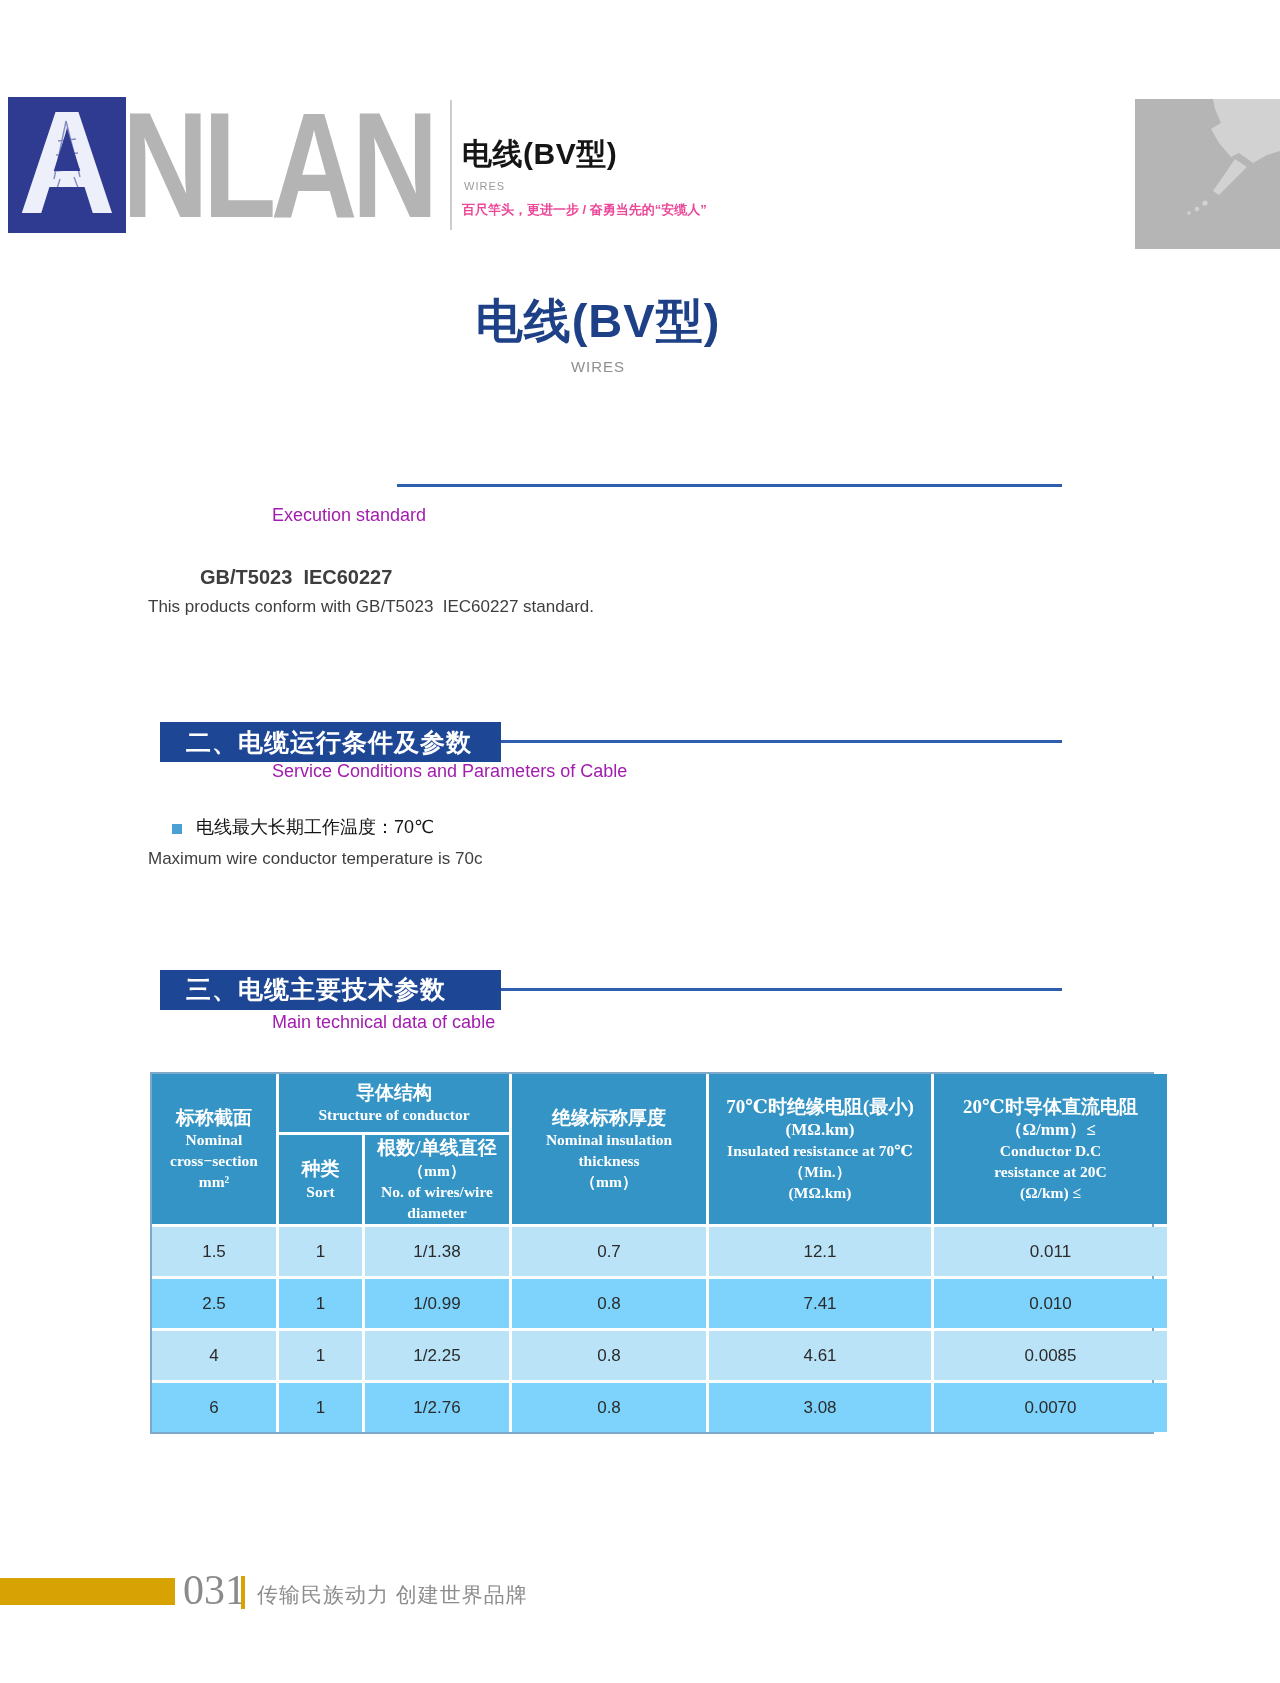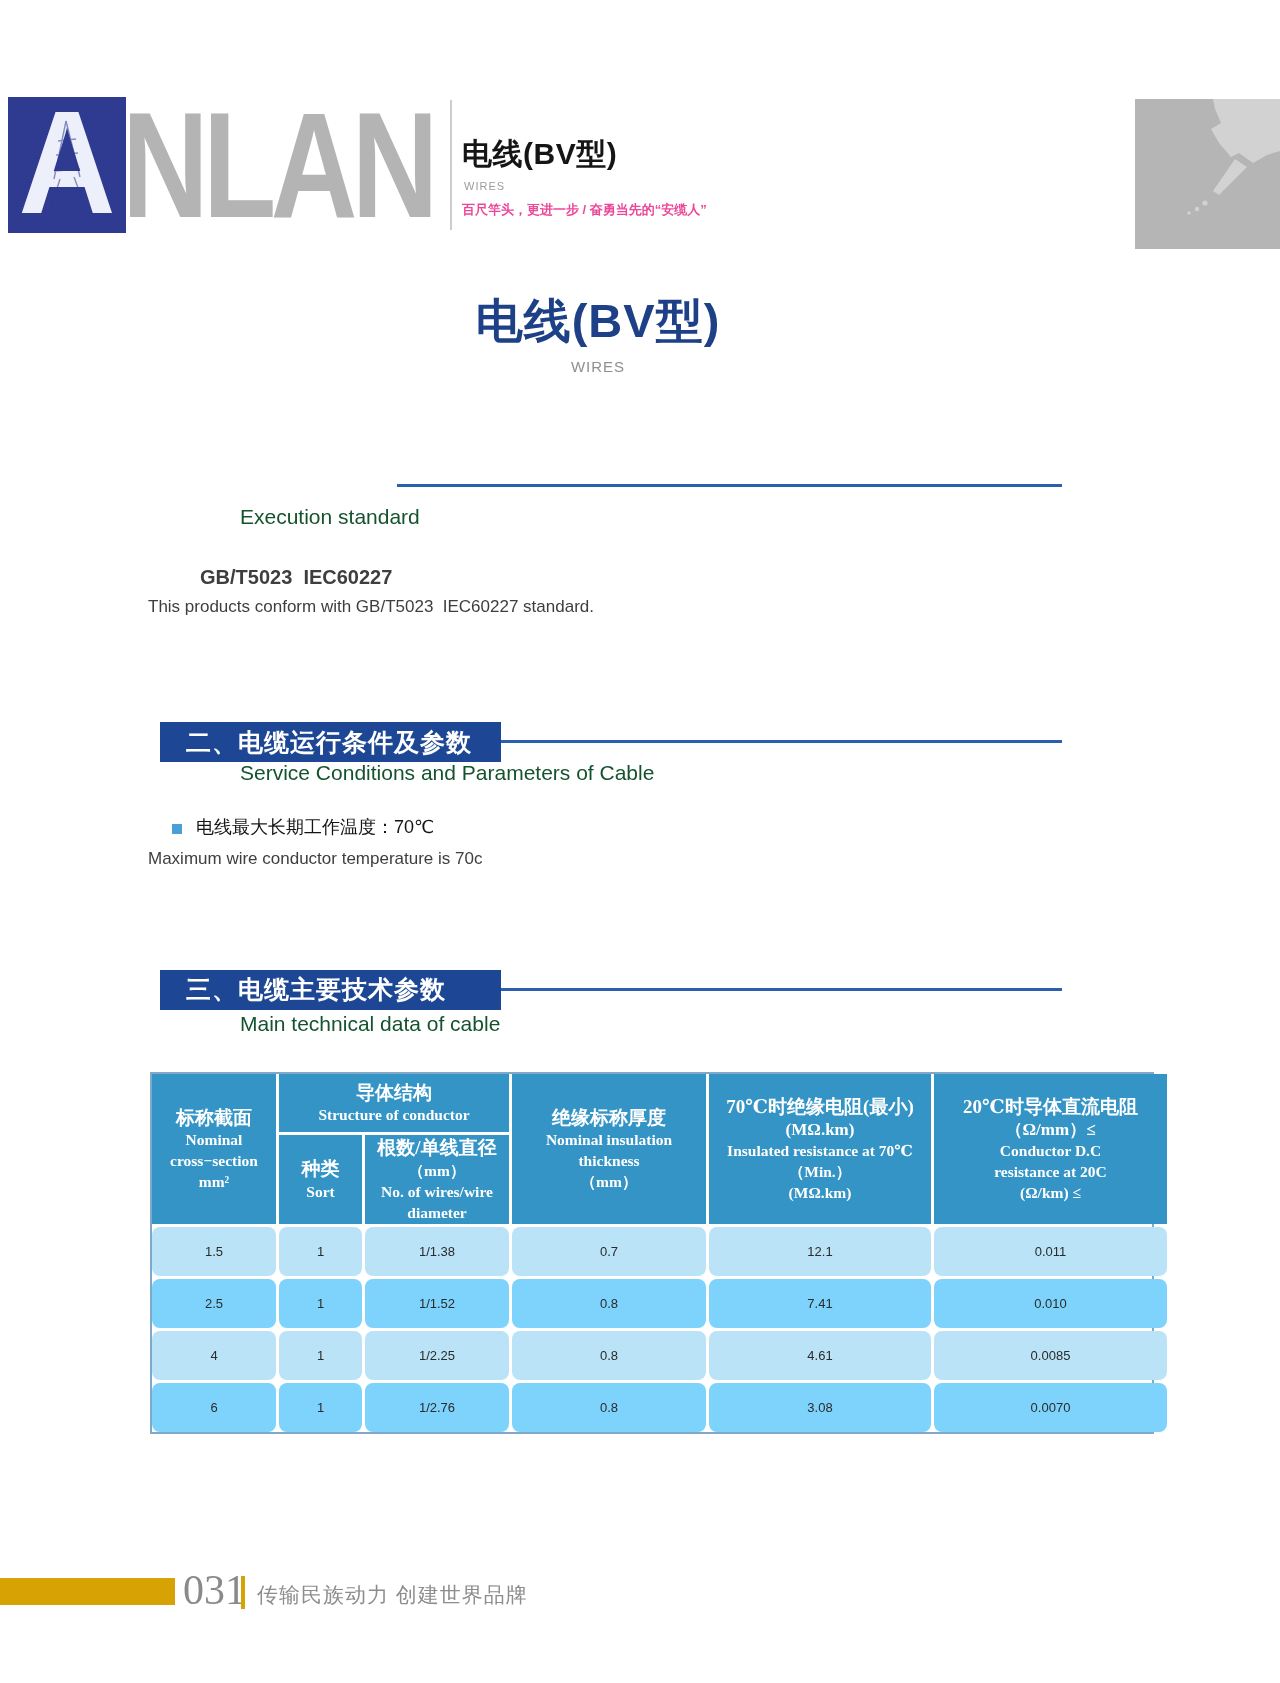--- a/index.html
+++ b/index.html
@@ -31,42 +31,42 @@
   
   .sec-box{background:#1d4795;color:#ffffff;font-size:25px;font-weight:bold;height:40px;
            line-height:40px;padding-left:26px;box-sizing:border-box;letter-spacing:1px;}
   .sec-box1{left:160px;top:466px;width:237px;}
   .sec-box2{left:160px;top:722px;width:341px;}
   .sec-box3{left:160px;top:970px;width:341px;font-family:Liberation Serif, serif;}
   .sec-line{height:3px;background:#2e5fae;}
   .sec-line1{left:397px;top:484px;width:665px;}
   .sec-line2{left:501px;top:740px;width:561px;}
   .sec-line3{left:501px;top:988px;width:561px;}
-  .sec-sub{font-size:21px;color:#14532d;}
+  .sec-sub{font-size:18px;color:#a21caf;margin-left:32px;}
   .sub1{left:240px;top:505px;}
   .sub2{left:240px;top:761px;}
   .sub3{left:240px;top:1012px;}
   .std-code{left:200px;top:566px;font-size:20px;color:#3e3e3e;white-space:pre;font-weight:bold;}
   .std-text{left:148px;top:597px;font-size:17px;color:#3e3e3e;white-space:pre;}
   .bullet-sq{left:172px;top:824px;width:10px;height:10px;background:#4a9fd4;}
   .bullet-cn{left:196px;top:815px;font-size:18px;color:#141414;}
   .bullet-en{left:148px;top:849px;font-size:17px;color:#3e3e3e;}
 
   
   .tbl{left:150px;top:1072px;width:1000px;display:grid;
        grid-template-columns:124px 83px 144px 194px 222px 233px;
        grid-template-rows:58px 89px 49px 49px 49px 49px;
        gap:3px;background:#ffffff;border:2px solid #7fa8c9;}
   .th{background:#3494c5;color:#ffffff;display:flex;flex-direction:column;align-items:center;
       justify-content:center;text-align:center;
       font-family:"Liberation Serif","DejaVu Serif",serif;font-weight:bold;}
   .th .cn{font-size:19px;line-height:1.35;}
   .th .cn2{font-size:17px;line-height:1.3;}
   .th .en{font-size:15.5px;line-height:1.35;}
-  .td{display:flex;align-items:center;justify-content:center;font-size:13px;color:#2b2b2b;border-radius:8px;}
+  .td{display:flex;align-items:center;justify-content:center;font-size:17px;color:#2b2b2b;}
   .row-blue{background:#bae3f8;}
   .row-green{background:#7dd3fc;}
 
   
   .f-goldbar{left:0;top:1578px;width:175px;height:27px;background:#d7a204;}
   .f-page{left:183px;top:1566px;font-size:42px;font-family:"Liberation Serif","DejaVu Serif",serif;
           color:#8a8a8a;}
   .f-vbar{left:241px;top:1576px;width:4px;height:33px;background:#d7a204;}
   .f-slogan{left:257px;top:1581px;font-size:21px;color:#8d8d8d;letter-spacing:1px;}
 </style>
@@ -168,21 +168,21 @@
 
     <div class="td row-blue" style="grid-area:3/1">1.5</div>
     <div class="td row-blue" style="grid-area:3/2">1</div>
     <div class="td row-blue" style="grid-area:3/3">1/1.38</div>
     <div class="td row-blue" style="grid-area:3/4">0.7</div>
     <div class="td row-blue" style="grid-area:3/5">12.1</div>
     <div class="td row-blue" style="grid-area:3/6">0.011</div>
 
     <div class="td row-green" style="grid-area:4/1">2.5</div>
     <div class="td row-green" style="grid-area:4/2">1</div>
-    <div class="td row-green" style="grid-area:4/3">1/1.52</div>
+    <div class="td row-green" style="grid-area:4/3">1/0.99</div>
     <div class="td row-green" style="grid-area:4/4">0.8</div>
     <div class="td row-green" style="grid-area:4/5">7.41</div>
     <div class="td row-green" style="grid-area:4/6">0.010</div>
 
     <div class="td row-blue" style="grid-area:5/1">4</div>
     <div class="td row-blue" style="grid-area:5/2">1</div>
     <div class="td row-blue" style="grid-area:5/3">1/2.25</div>
     <div class="td row-blue" style="grid-area:5/4">0.8</div>
     <div class="td row-blue" style="grid-area:5/5">4.61</div>
     <div class="td row-blue" style="grid-area:5/6">0.0085</div>

